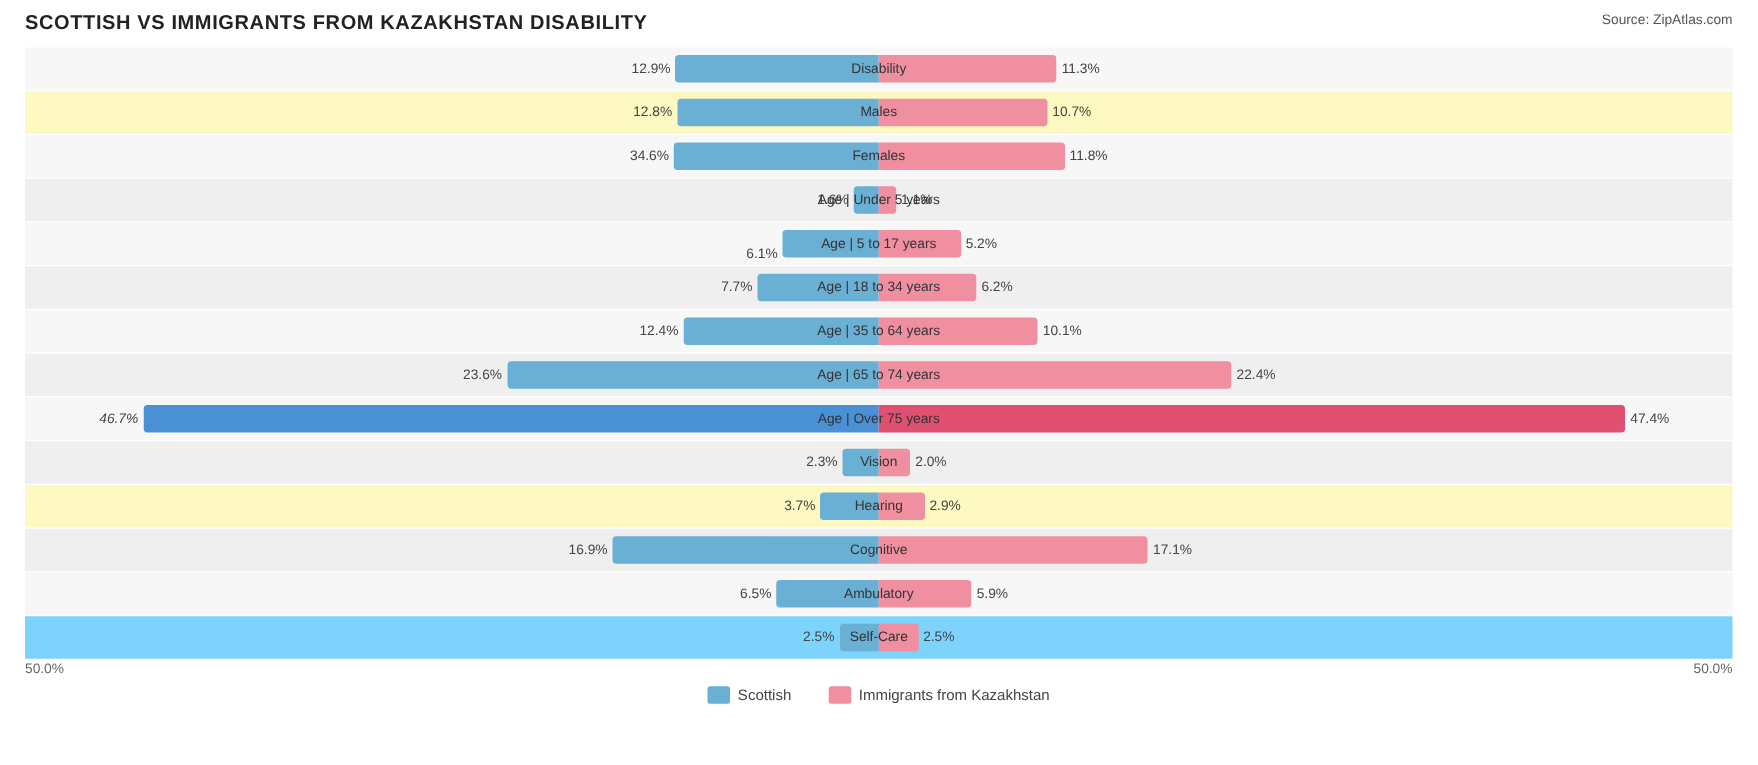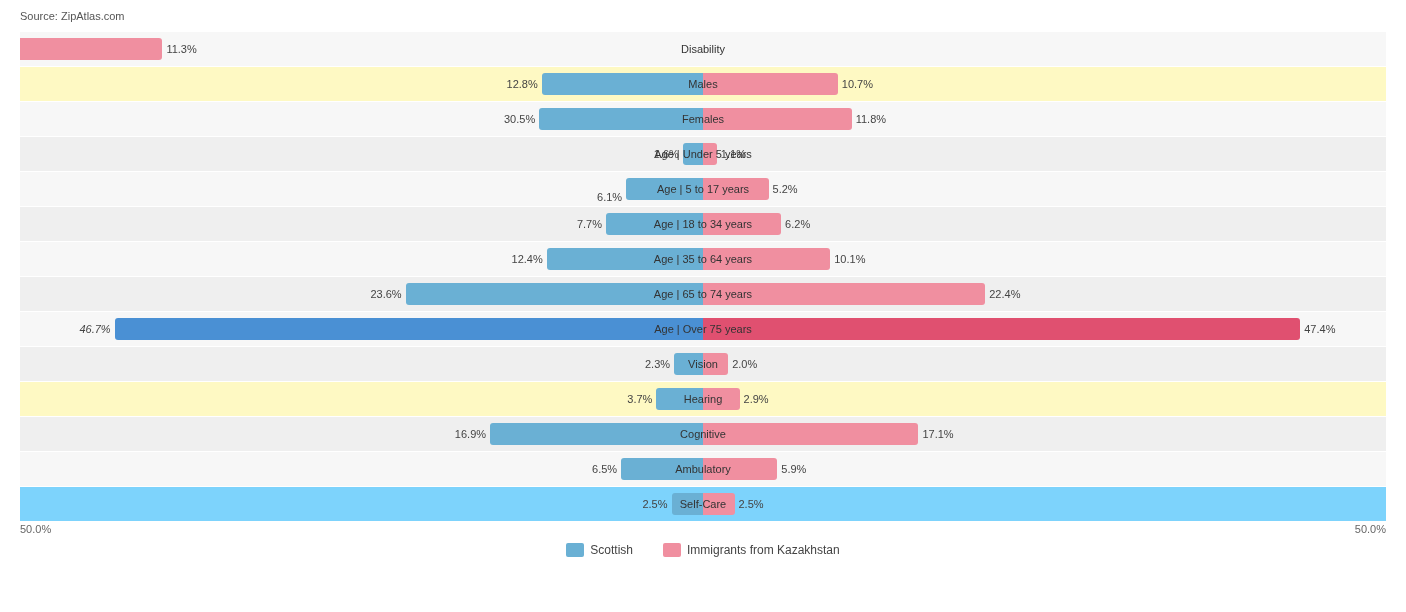--- a/index.html
+++ b/index.html
@@ -65,47 +65,52 @@
       width: 50%;
       text-align: right;
     }
     
     
   </style>
 </head>
 <body>
 
 <div class="title-row">
+  <span class="chart-title">SCOTTISH VS IMMIGRANTS FROM KAZAKHSTAN DISABILITY</span>
   <span class="source-text">Source: ZipAtlas.com</span>
 </div>
 
 <div class="chart-area" id="chart-area">
 
 <div style="display: flex; align-items: center; height: 34px; position: relative; background: rgb(247, 247, 247); margin-bottom: 1px;">
+      <div style="width: 50%; display: flex; align-items: center; justify-content: flex-end; position: relative; height: 100%;">
+        <div style="height: 22px; width: 162.54px; background: rgb(106, 176, 212); border-radius: 3px 0px 0px 3px; position: absolute; right: 0px;"></div>
+        <span style="font-size: 11px; color: rgb(68, 68, 68); position: absolute; right: 166.54px; white-space: nowrap;">12.9%</span>
+      </div>
       <div style="position: absolute; left: 50%; transform: translateX(-50%); font-size: 11px; color: rgb(51, 51, 51); white-space: nowrap; z-index: 10; background: transparent; pointer-events: none; text-align: center;">Disability</div>
       <div style="width: 50%; display: flex; align-items: center; justify-content: flex-start; position: relative; height: 100%;">
         <div style="height: 22px; width: 142.38px; background: rgb(240, 143, 160); border-radius: 0px 3px 3px 0px; position: absolute; left: 0px;"></div>
         <span style="font-size: 11px; color: rgb(68, 68, 68); position: absolute; left: 146.38px; white-space: nowrap;">11.3%</span>
       </div>
     </div>
     <div style="display: flex; align-items: center; height: 34px; position: relative; background: #fef9c3; margin-bottom: 1px;">
       <div style="width: 50%; display: flex; align-items: center; justify-content: flex-end; position: relative; height: 100%;">
         <div style="height: 22px; width: 161.28px; background: rgb(106, 176, 212); border-radius: 3px 0px 0px 3px; position: absolute; right: 0px;"></div>
         <span style="font-size: 11px; color: rgb(68, 68, 68); position: absolute; right: 165.28px; white-space: nowrap;">12.8%</span>
       </div>
       <div style="position: absolute; left: 50%; transform: translateX(-50%); font-size: 11px; color: rgb(51, 51, 51); white-space: nowrap; z-index: 10; background: transparent; pointer-events: none; text-align: center;">Males</div>
       <div style="width: 50%; display: flex; align-items: center; justify-content: flex-start; position: relative; height: 100%;">
         <div style="height: 22px; width: 134.82px; background: rgb(240, 143, 160); border-radius: 0px 3px 3px 0px; position: absolute; left: 0px;"></div>
         <span style="font-size: 11px; color: rgb(68, 68, 68); position: absolute; left: 138.82px; white-space: nowrap;">10.7%</span>
       </div>
     </div>
     <div style="display: flex; align-items: center; height: 34px; position: relative; background: rgb(247, 247, 247); margin-bottom: 1px;">
       <div style="width: 50%; display: flex; align-items: center; justify-content: flex-end; position: relative; height: 100%;">
         <div style="height: 22px; width: 163.8px; background: rgb(106, 176, 212); border-radius: 3px 0px 0px 3px; position: absolute; right: 0px;"></div>
-        <span style="font-size: 11px; color: rgb(68, 68, 68); position: absolute; right: 167.8px; white-space: nowrap;">30.5%</span>
+        <span style="font-size: 11px; color: rgb(68, 68, 68); position: absolute; right: 167.8px; white-space: nowrap;">34.6%</span>
       </div>
       <div style="position: absolute; left: 50%; transform: translateX(-50%); font-size: 11px; color: rgb(51, 51, 51); white-space: nowrap; z-index: 10; background: transparent; pointer-events: none; text-align: center;">Females</div>
       <div style="width: 50%; display: flex; align-items: center; justify-content: flex-start; position: relative; height: 100%;">
         <div style="height: 22px; width: 148.68px; background: rgb(240, 143, 160); border-radius: 0px 3px 3px 0px; position: absolute; left: 0px;"></div>
         <span style="font-size: 11px; color: rgb(68, 68, 68); position: absolute; left: 152.68px; white-space: nowrap;">11.8%</span>
       </div>
     </div>
     <div style="display: flex; align-items: center; height: 34px; position: relative; background: rgb(239, 239, 239); margin-bottom: 1px;">
       <div style="width: 50%; display: flex; align-items: center; justify-content: flex-end; position: relative; height: 100%;">
         <div style="height: 22px; width: 20.16px; background: rgb(106, 176, 212); border-radius: 3px 0px 0px 3px; position: absolute; right: 0px;"></div>

